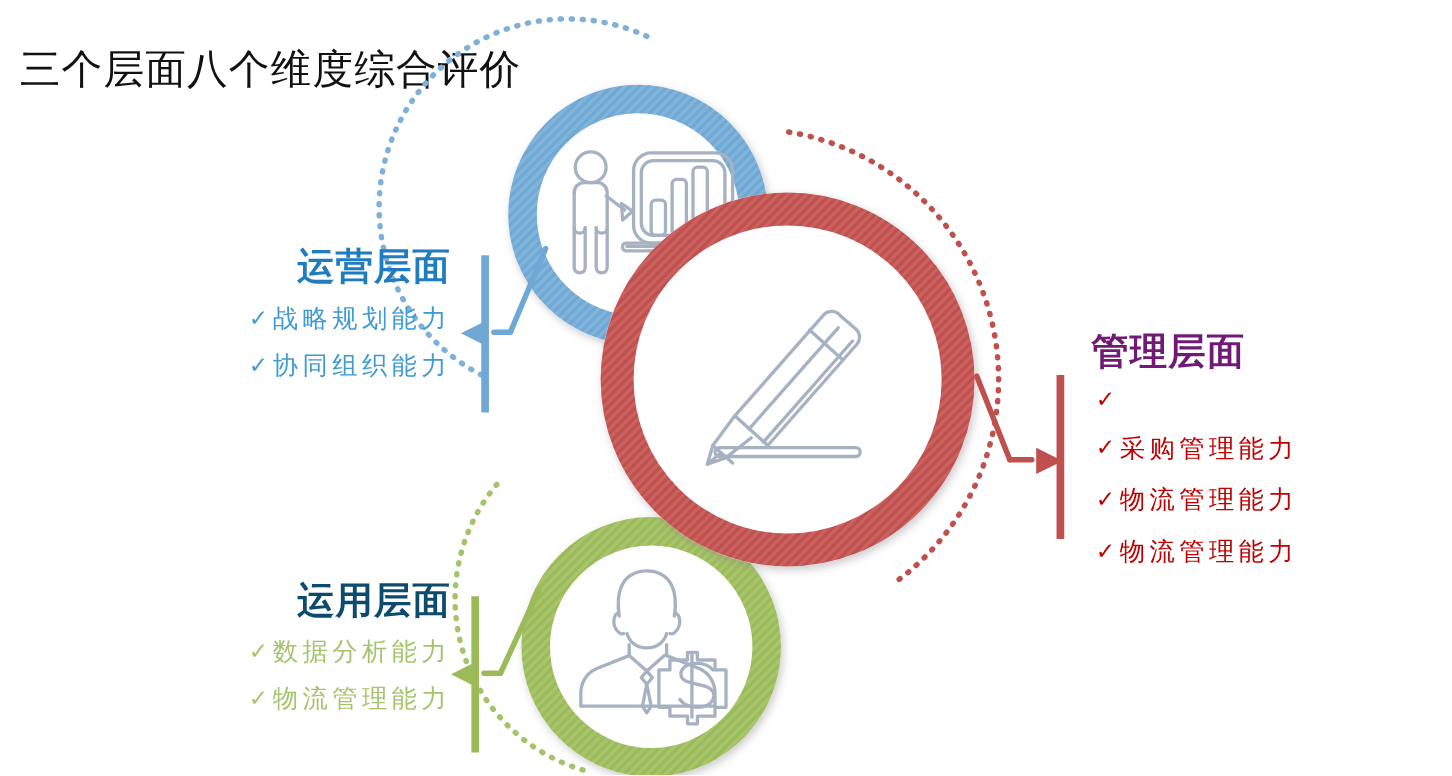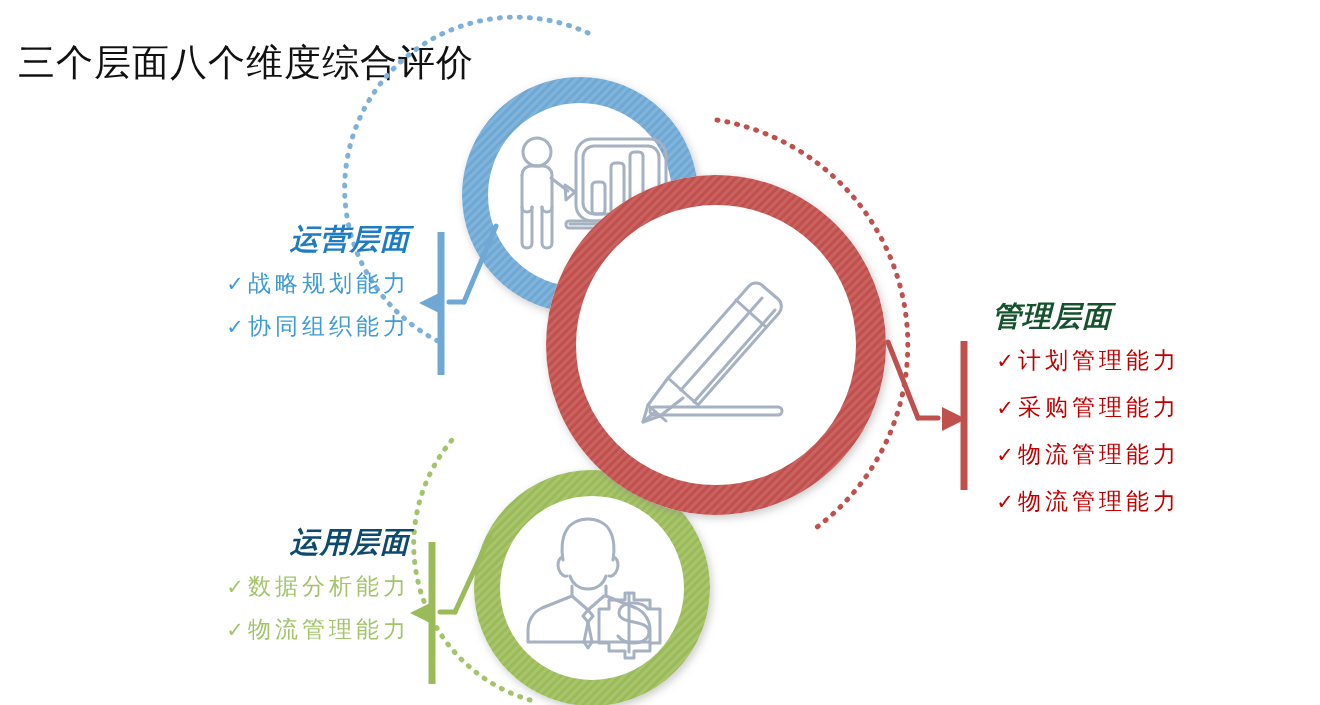--- a/index.html
+++ b/index.html
@@ -38,26 +38,25 @@
     top: 0;
     width: 1320px;
     height: 705px;
   }
 
   
   .group-block {
     position: absolute;
   }
   .group-heading {
-    font-size: 29px;
+    font-size: 34px;
     font-weight: bold;
     letter-spacing: 1px;
     white-space: nowrap;
     margin: 0 0 8px 0;
-    font-style: italic;
   }
   .group-list {
     list-style: none;
     margin: 0;
     padding: 0;
   }
   .group-list li {
     display: flex;
     align-items: center;
     white-space: nowrap;
@@ -98,21 +97,21 @@
   #group-application .group-list li { color: #A4C46B; justify-content: flex-end; }
   #group-application .check { color: #A4C46B; }
 
   
   #group-management {
     left: 992px;
     top: 297px;
     width: 300px;
     text-align: left;
   }
-  #group-management .group-heading { color: #14532d; text-align: left; }
+  #group-management .group-heading { color: #701a75; text-align: left; }
   #group-management .group-list li { color: #C00000; justify-content: flex-start; }
   #group-management .check { color: #C00000; }
   #group-management .group-list li { margin-bottom: 16px; }
 </style>
 </head>
 <body>
 
 <div id="stage">
 
   <div id="page-title">三个层面八个维度综合评价</div>
@@ -270,21 +269,20 @@
         <span class="item-label">物流管理能力</span>
       </li>
     </ul>
   </div>
 
   <div class="group-block" id="group-management">
     <div class="group-heading">管理层面</div>
     <ul class="group-list">
       <li>
         <span class="check">✓</span>
-        <span class="item-label">计划管理能力</span>
       </li>
       <li>
         <span class="check">✓</span>
         <span class="item-label">采购管理能力</span>
       </li>
       <li>
         <span class="check">✓</span>
         <span class="item-label">物流管理能力</span>
       </li>
       <li>

